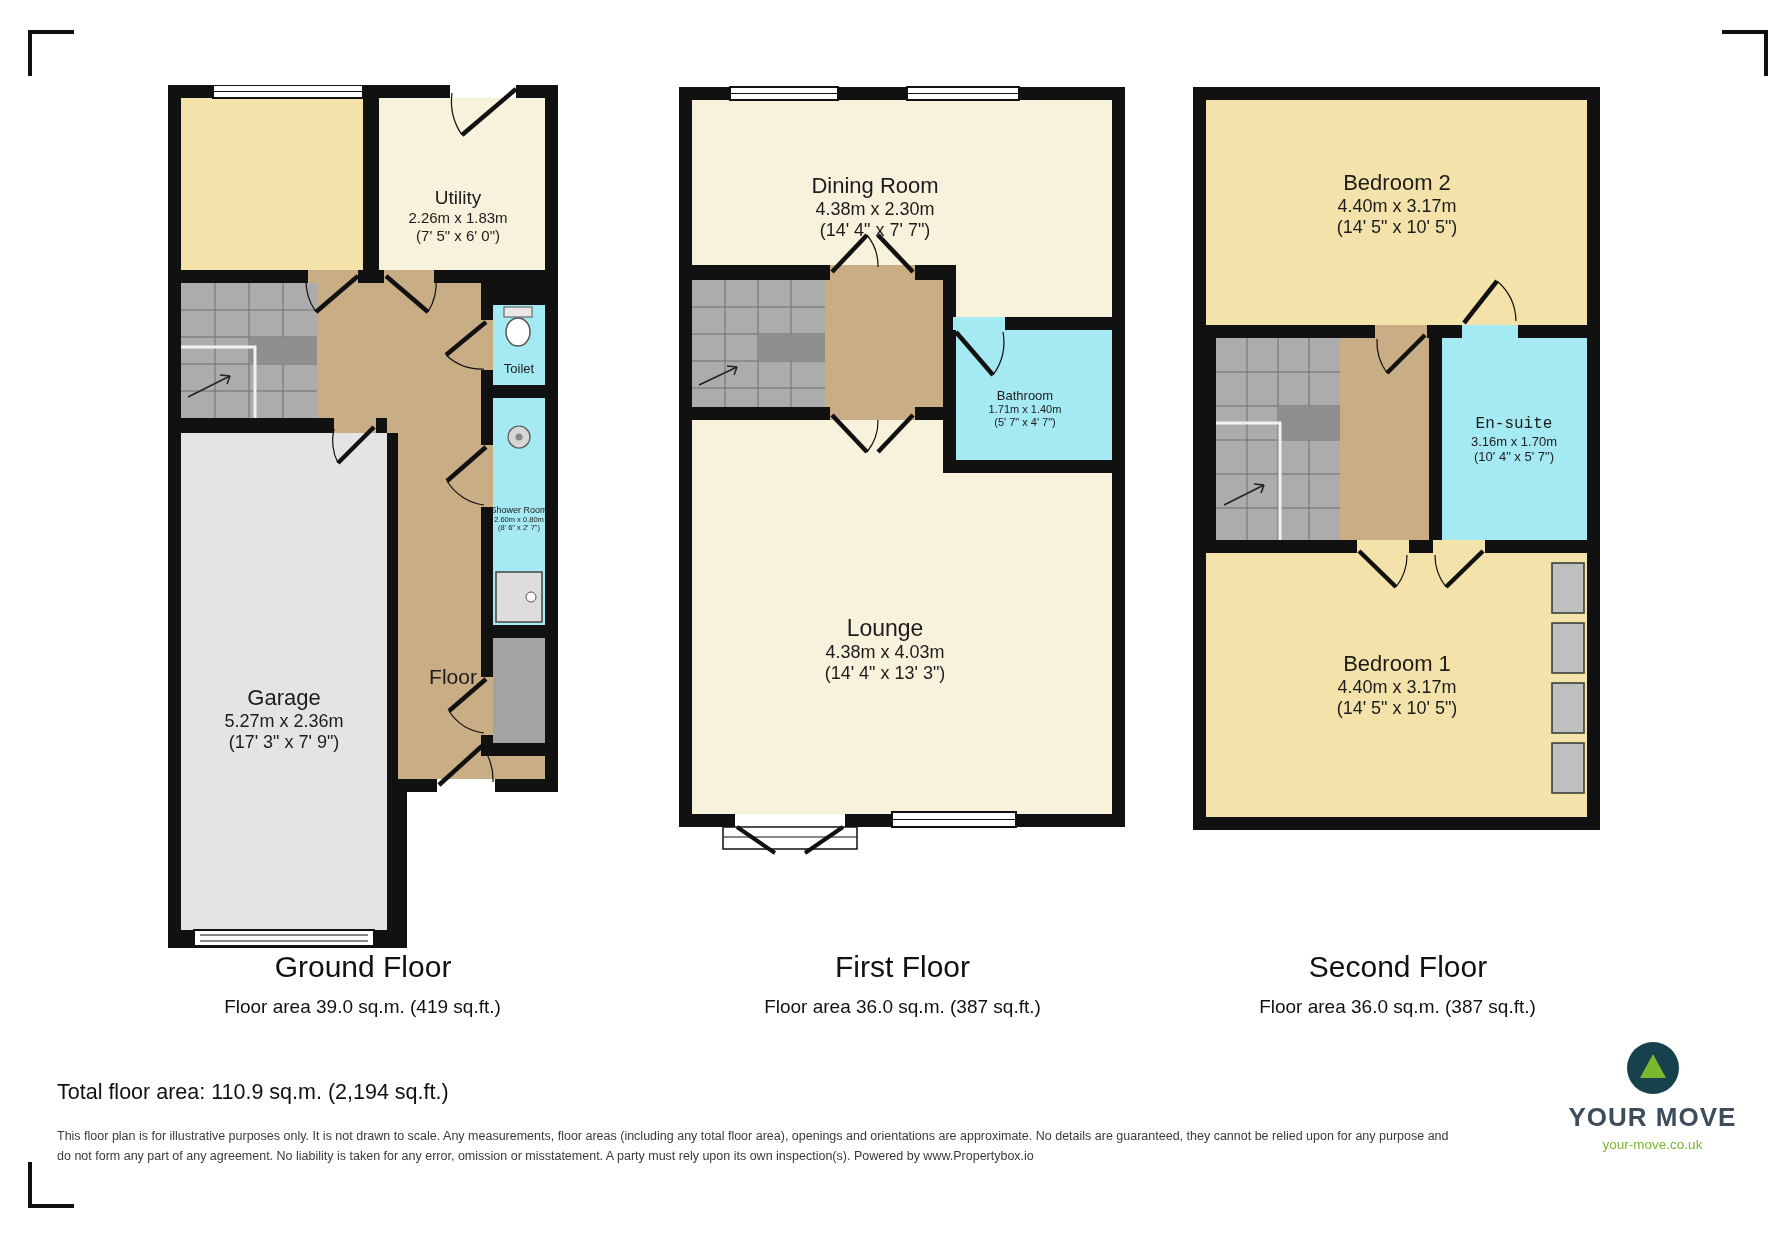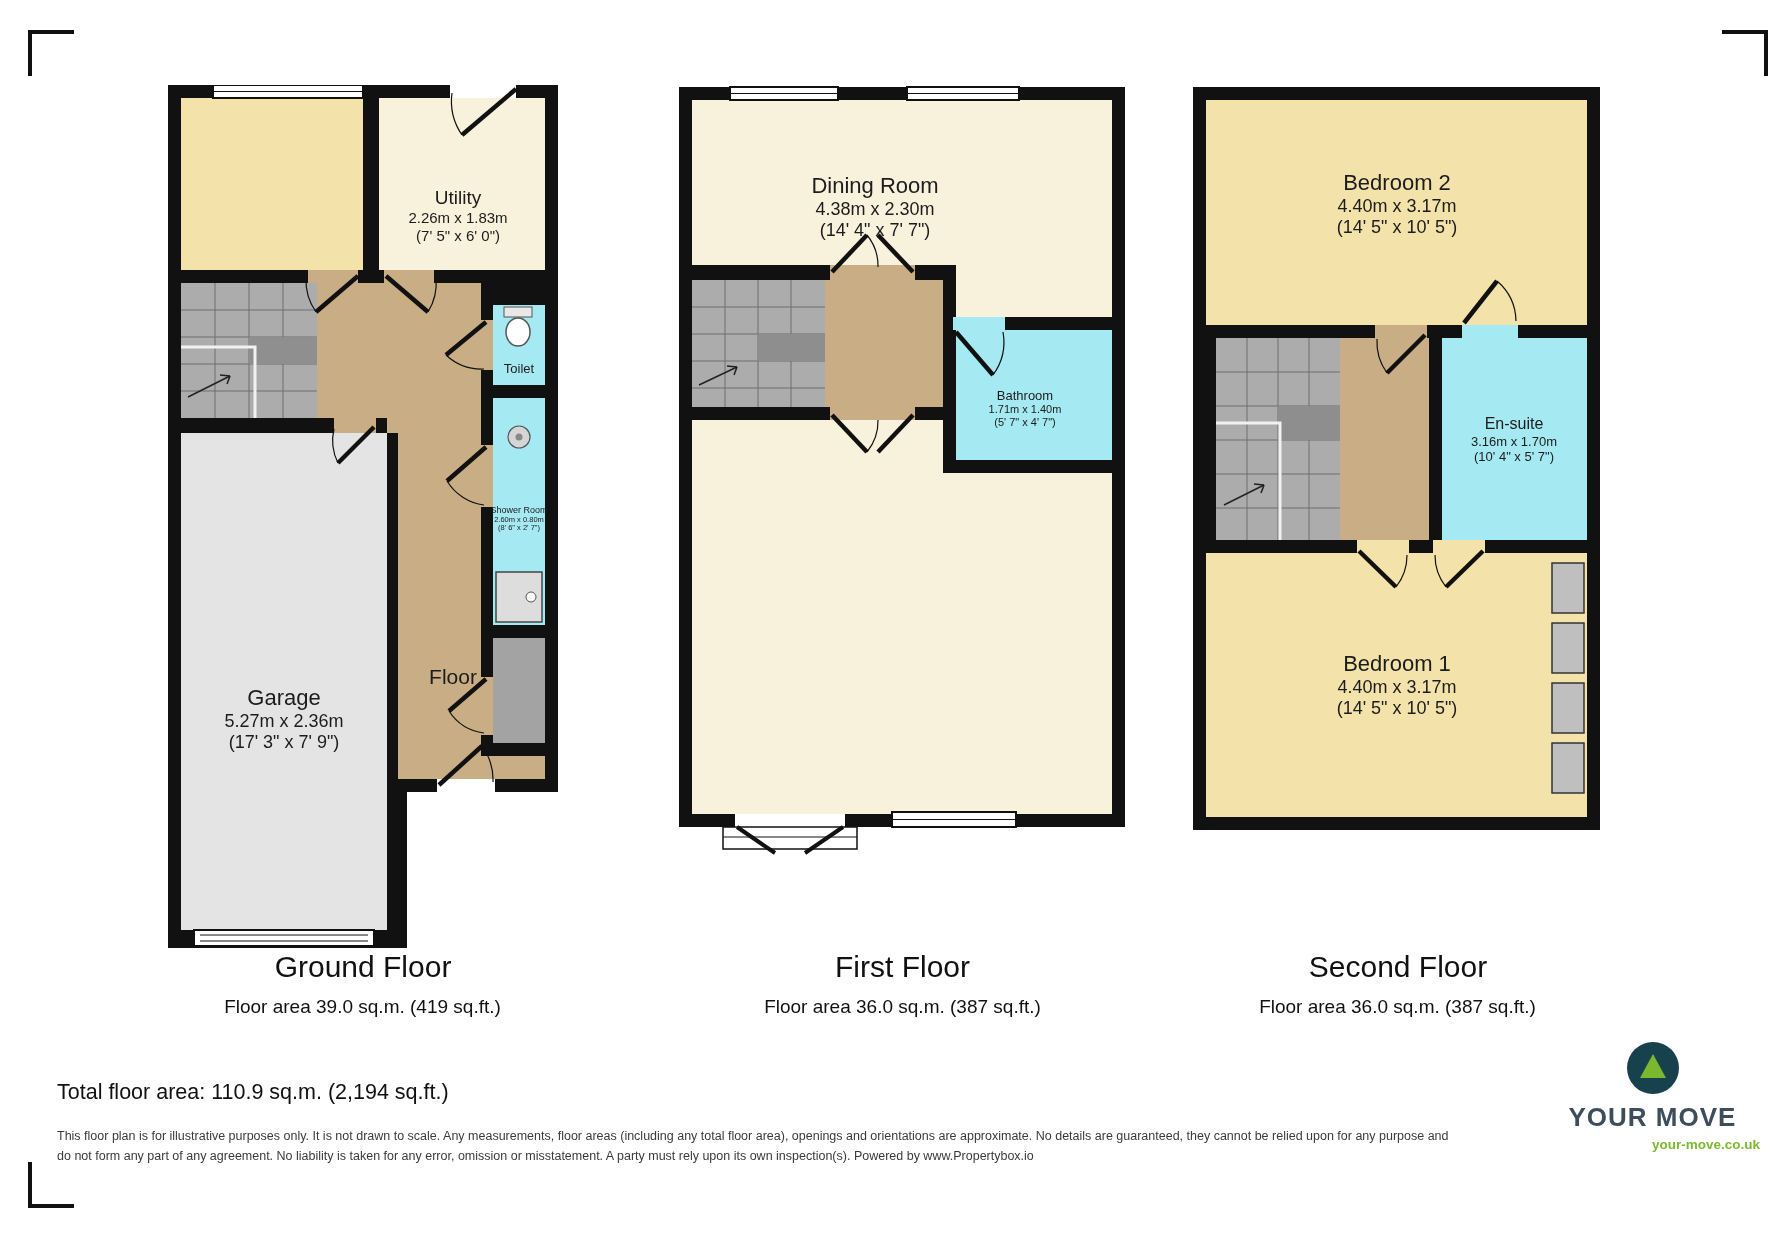--- a/index.html
+++ b/index.html
@@ -5,34 +5,34 @@
   html,body{margin:0;padding:0;}
   body{width:1771px;height:1239px;position:relative;background:#ffffff;
        font-family:"Liberation Sans", sans-serif;color:#161616;overflow:hidden;}
   .abs{position:absolute;}
   .plan{position:absolute;}
   .plan svg{position:absolute;left:0;top:0;}
   .room-label{position:absolute;text-align:center;line-height:1.18;color:#1c1c1c;}
   .name-lg{font-size:22px;}   .dims-lg{font-size:18px;}
   .name-md{font-size:19px;}   .dims-md{font-size:15px;}
   .name-sm{font-size:13px;}   .dims-sm{font-size:11px;}
-  .name-esm{font-size:16px;}  .dims-esm{font-size:13px;}
+  .name-esm{font-size:16px;font-family:Liberation Mono, monospace;}  .dims-esm{font-size:13px;}
   .name-xs{font-size:13px;}
   .name-xxs{font-size:9px;font-weight:normal;} .dims-xxs{font-size:7.5px;}
   .floor-title{position:absolute;text-align:center;font-size:30px;color:#111;}
   .floor-area{position:absolute;text-align:center;font-size:19px;color:#111;}
   .total-area{position:absolute;font-size:21.5px;color:#111;}
   .disclaimer{position:absolute;font-size:12.5px;line-height:20px;color:#3a3a3a;}
   .bracket{position:absolute;width:42px;height:42px;}
   .br-tl{border-top:4px solid #101010;border-left:4px solid #101010;}
   .br-tr{border-top:4px solid #101010;border-right:4px solid #101010;}
   .br-bl{border-bottom:4px solid #101010;border-left:4px solid #101010;}
   .logo{position:absolute;text-align:center;}
   .logo .brand{font-size:26px;font-weight:bold;color:#3e4d5c;letter-spacing:1px;margin-top:6px;}
-  .logo .url{font-size:13.5px;font-weight:bold;color:#7cb82f;margin-top:4px;text-align:right;}
+  .logo .url{font-size:13.5px;font-weight:normal;color:#7cb82f;margin-top:4px;}
 </style>
 </head>
 <body>
 
 <div class="bracket br-tl abs" style="left:28px;top:30px;"></div>
 <div class="bracket br-tr abs" style="left:1722px;top:30px;"></div>
 <div class="bracket br-bl abs" style="left:28px;top:1162px;"></div>
 
 <div class="plan" style="left:150px;top:85px;width:410px;height:865px;">
   <svg width="410" height="865" viewBox="0 0 410 865">
@@ -224,20 +224,25 @@
   <div class="room-label" style="left:85px;top:88px;width:230px;">
     <div class="name-lg">Dining Room</div>
     <div class="dims-lg">4.38m x 2.30m</div>
     <div class="dims-lg">(14' 4" x 7' 7")</div>
   </div>
   <div class="room-label" style="left:275px;top:303px;width:150px;">
     <div class="name-sm">Bathroom</div>
     <div class="dims-sm">1.71m x 1.40m</div>
     <div class="dims-sm">(5' 7" x 4' 7")</div>
   </div>
+  <div class="room-label" style="left:95px;top:530px;width:230px;">
+    <div style="font-size:23px;">Lounge</div>
+    <div class="dims-lg">4.38m x 4.03m</div>
+    <div class="dims-lg">(14' 4" x 13' 3")</div>
+  </div>
 </div>
 
 <div class="plan" style="left:1190px;top:85px;width:420px;height:745px;">
   <svg width="420" height="745" viewBox="0 0 420 745">
     <rect x="3" y="2" width="407" height="743" fill="#111"></rect>
     <rect x="16" y="15" width="381" height="225" fill="#F3E2A9"></rect>
     <rect x="16" y="468" width="381" height="264" fill="#F3E2A9"></rect>
     <rect x="26" y="253" width="124" height="202" fill="#ACACAC"></rect>
     <rect x="150" y="253" width="89" height="202" fill="#C8AD85"></rect>
     <rect x="252" y="253" width="145" height="202" fill="#A5E9F3"></rect>

